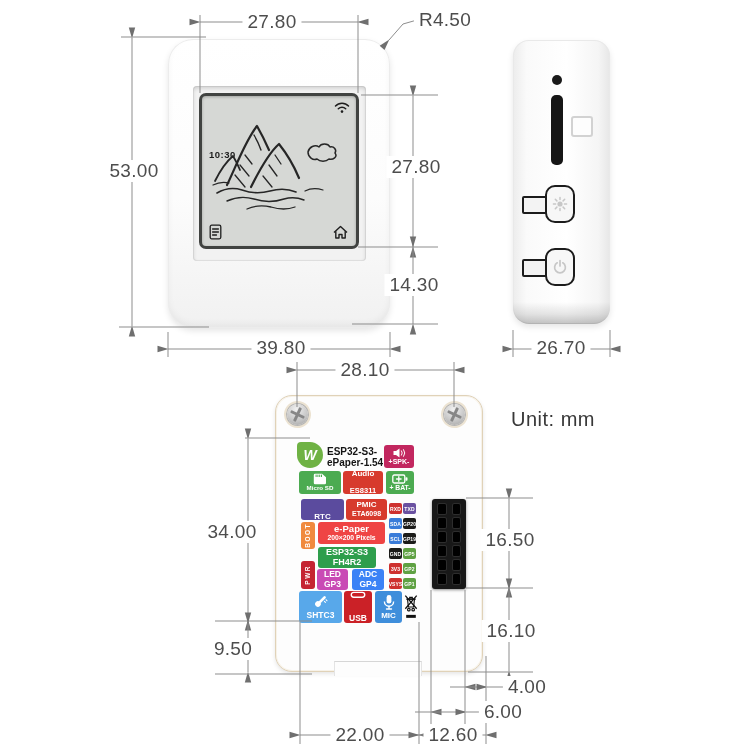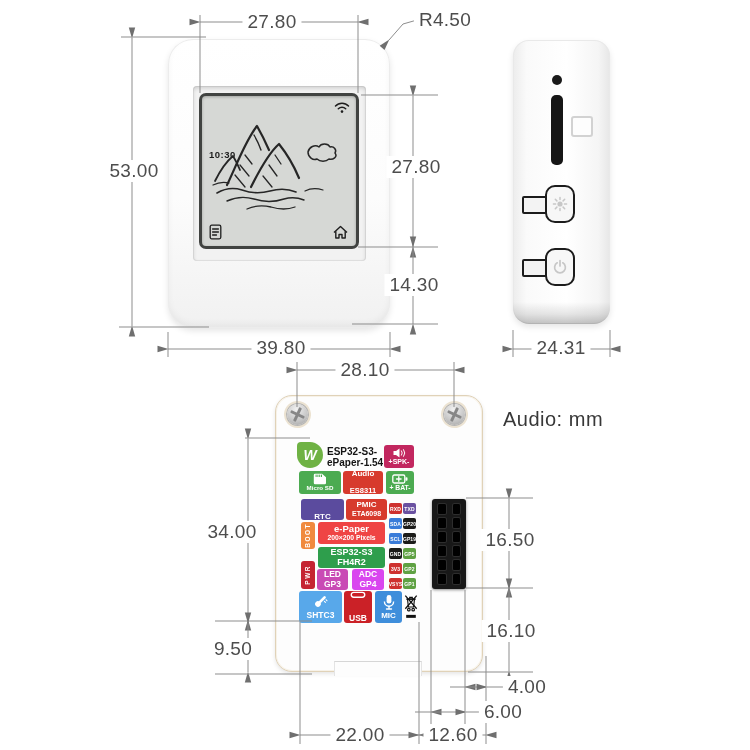--- a/index.html
+++ b/index.html
@@ -76,24 +76,24 @@
   .b-audio{left:46px;top:29px;width:40px;height:23px;background:#d73a2d;gap:8px;}
   .b-audio .l1{font-size:8px;} .b-audio .l2{font-size:7.5px;}
   .b-bat{left:89px;top:29px;width:28px;height:23px;background:#4cab51;font-size:6.8px;}
   .b-rtc{left:4px;top:57px;width:43px;height:21px;background:#5b4b9e;}
   .b-rtc .l1{font-size:8px;margin-top:22px;} .b-rtc .l2{font-size:6.4px;}
   .b-pmic{left:49px;top:57px;width:41px;height:21px;background:#d73a2d;}
   .b-pmic .l1{font-size:8px;} .b-pmic .l2{font-size:7px;}
   .b-boot{left:4px;top:80px;width:14px;height:27px;background:#f08a3e;}
   .b-epaper{left:21px;top:80px;width:67px;height:22px;background:#ef4444;}
   .b-epaper .l1{font-size:9.5px;} .b-epaper .l2{font-size:6.8px;}
-  .b-esp{left:21px;top:105px;width:67px;height:21px;background:#2e9e4c;font-size:9px;}
+  .b-esp{left:21px;top:105px;width:58px;height:21px;background:#2e9e4c;font-size:9px;}
   .b-pwr{left:4px;top:119px;width:14px;height:28px;background:#c52432;}
   .b-led{left:20px;top:127px;width:31px;height:21px;background:#c94ab5;font-size:8.5px;}
-  .b-adc{left:55px;top:127px;width:32px;height:21px;background:#d946ef;font-size:8.5px;}
+  .b-adc{left:55px;top:127px;width:32px;height:21px;background:#3b82f6;font-size:8.5px;}
   .b-shtc{left:2px;top:149px;width:43px;height:32px;background:#58a8ea;font-size:8.5px;gap:1px;}
   .b-usb{left:47px;top:149px;width:28px;height:32px;background:#cb2127;font-size:8.5px;gap:15px;}
   .b-mic{left:78px;top:149px;width:27px;height:32px;background:#3f8edb;font-size:8px;gap:1px;}
   .vtext{writing-mode:vertical-rl;transform:rotate(180deg);font-size:6.5px;letter-spacing:1.5px;}
   .weee{position:absolute;left:107px;top:149px;width:14px;height:32px;}
 
   .pins{position:absolute;left:92px;top:61px;width:27px;height:90px;}
   .pc{position:absolute;width:13px;height:11px;border-radius:2px;color:#fff;font-size:5px;font-weight:bold;
       display:flex;align-items:center;justify-content:center;letter-spacing:.1px;}
   .c-red{background:#ce312f;} .c-pur{background:#6a51a1;} .c-blu{background:#3a7cd9;}
@@ -404,25 +404,25 @@
       </g>
     </g>
   </svg>
 
   <div class="dt" style="left:272px;top:22px">27.80</div>
   <div class="dt" style="left:445px;top:20px">R4.50</div>
   <div class="dt" style="left:134px;top:171px">53.00</div>
   <div class="dt" style="left:416px;top:167px">27.80</div>
   <div class="dt" style="left:414px;top:285px">14.30</div>
   <div class="dt" style="left:281px;top:348px">39.80</div>
-  <div class="dt" style="left:561px;top:348px">24.31</div>
+  <div class="dt" style="left:561px;top:348px">26.70</div>
   <div class="dt" style="left:365px;top:370px">28.10</div>
   <div class="dt" style="left:232px;top:532px">34.00</div>
   <div class="dt" style="left:233px;top:649px">9.50</div>
   <div class="dt" style="left:510px;top:540px">16.50</div>
   <div class="dt" style="left:511px;top:631px">16.10</div>
   <div class="dt" style="left:527px;top:687px">4.00</div>
   <div class="dt" style="left:503px;top:712px">6.00</div>
   <div class="dt" style="left:360px;top:735px">22.00</div>
   <div class="dt" style="left:453px;top:735px">12.60</div>
 
-  <div class="unit" style="left:553px;top:419px">Audio: mm</div>
+  <div class="unit" style="left:553px;top:419px">Unit: mm</div>
 </div>
 
 </body></html>

